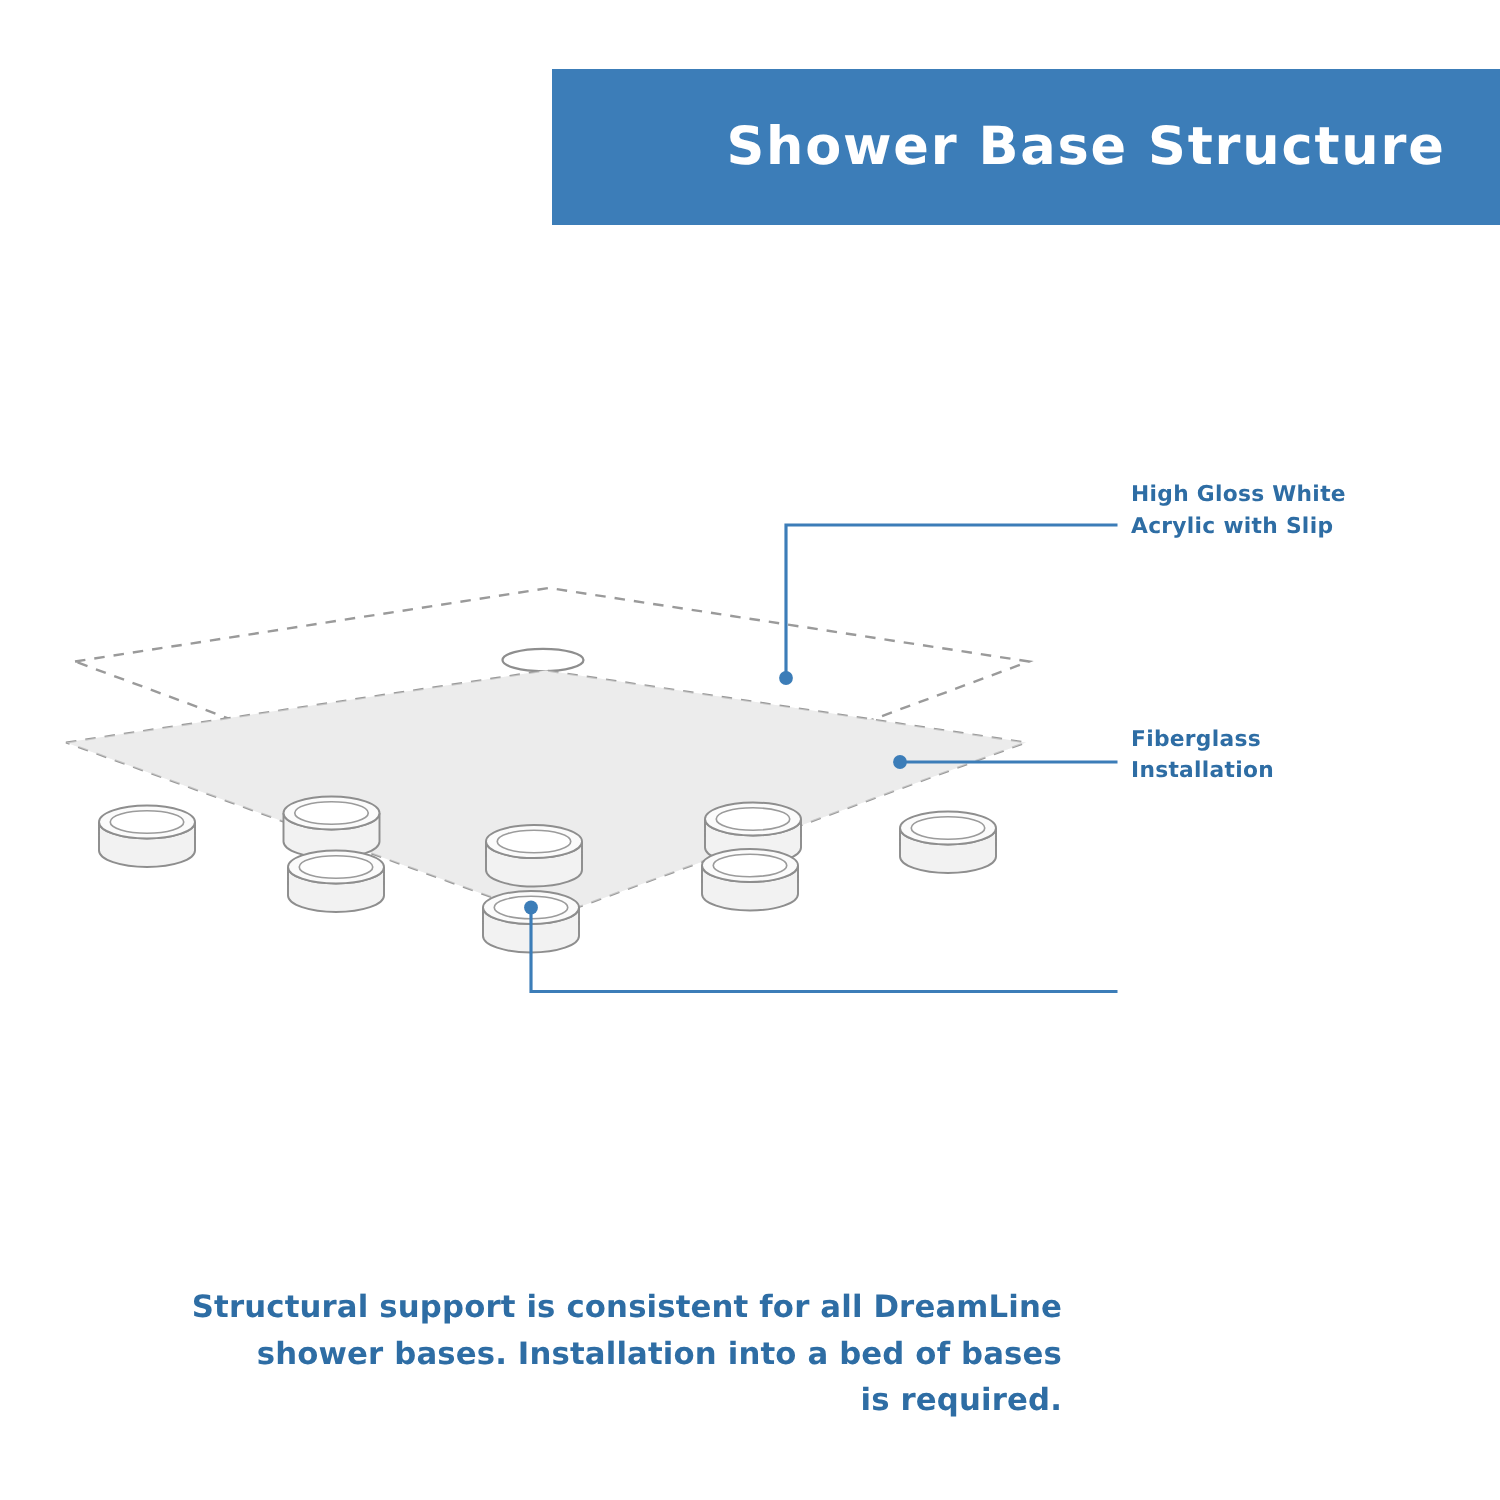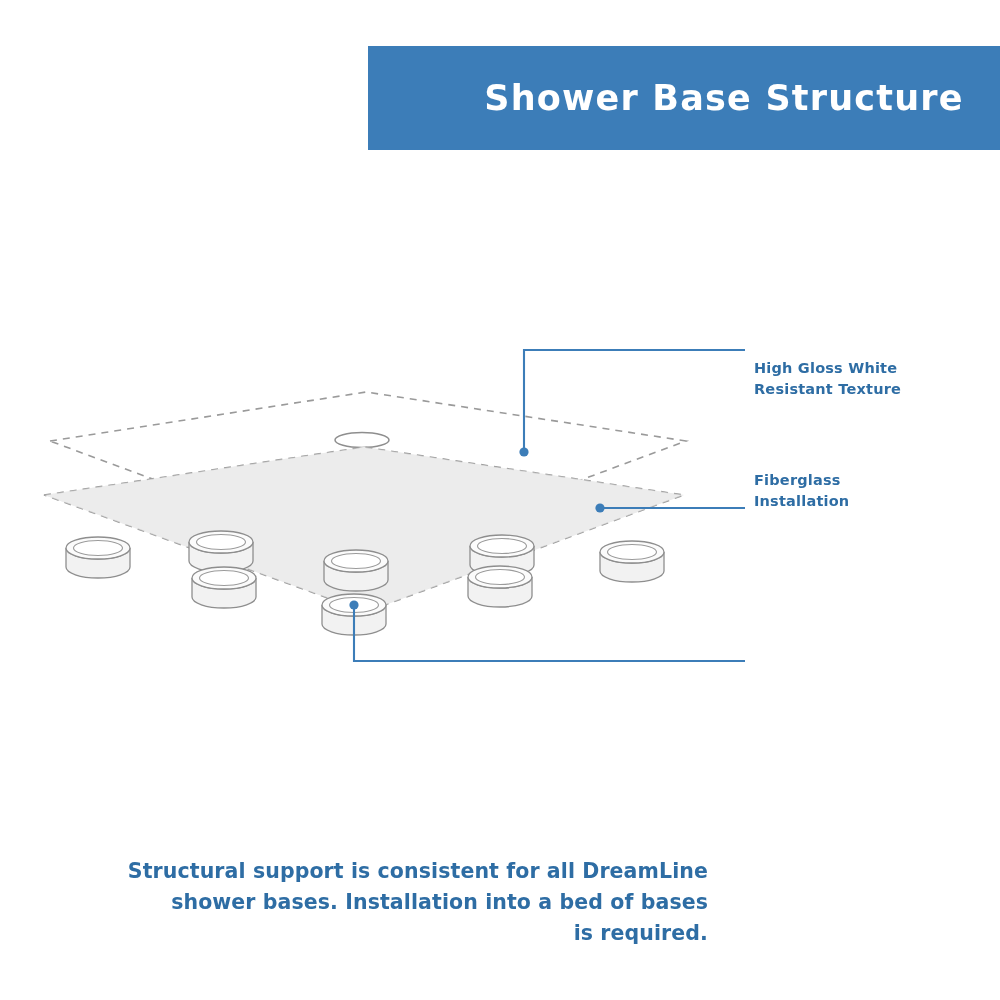--- a/index.html
+++ b/index.html
@@ -48,22 +48,22 @@
   
   .callout {
     position: absolute;
     color: #2e6da4;
     font-size: 14.5px;
     font-weight: bold;
     line-height: 1.45;
     letter-spacing: 0.2px;
     font-family: "DejaVu Sans", sans-serif;
   }
-  .callout-1 { left: 754px; top: 320px; width: 230px; margin-top: 38px; }
-  .callout-2 { left: 754px; top: 470px; width: 230px; }
+  .callout-1 { left: 754px; top: 320px; width: 230px; }
+  .callout-2 { left: 754px; top: 483px; width: 230px; }
   .callout-3 { left: 754px; top: 631px; width: 230px; }
 
   
   .footnote {
     position: absolute;
     left: 48px;
     top: 856px;
     width: 660px;
     color: #2e6da4;
     font-size: 20.5px;
@@ -164,21 +164,21 @@
       <path d="M600,508 L745,508" fill="none" stroke="#3c7db8" stroke-width="2.1"></path>
       <circle cx="600" cy="508" r="4.6" fill="#3c7db8"></circle>
 
       <path d="M354,605 L354,661 L745,661" fill="none" stroke="#3c7db8" stroke-width="2.1"></path>
       <circle cx="354" cy="605" r="4.6" fill="#3c7db8"></circle>
     </g>
   </svg>
 
   <div class="callout callout-1">
     <div>High Gloss White</div>
-    <div>Resistant Texture</div>
+    <div>Acrylic with Slip</div>
   </div>
 
   <div class="callout callout-2">
     <div>Fiberglass</div>
     <div>Installation</div>
   </div>
 
 
   <div class="footnote">
     <div>Structural support is consistent for all DreamLine</div>

